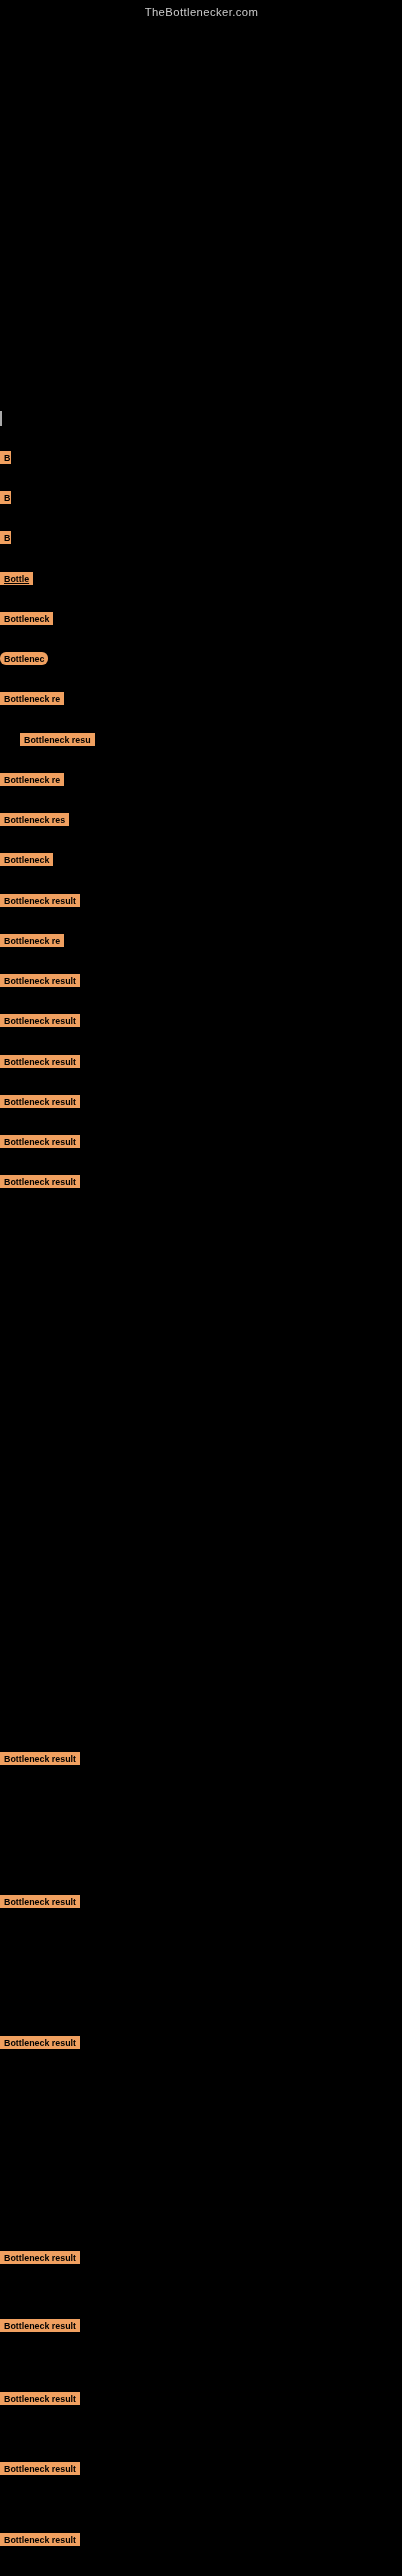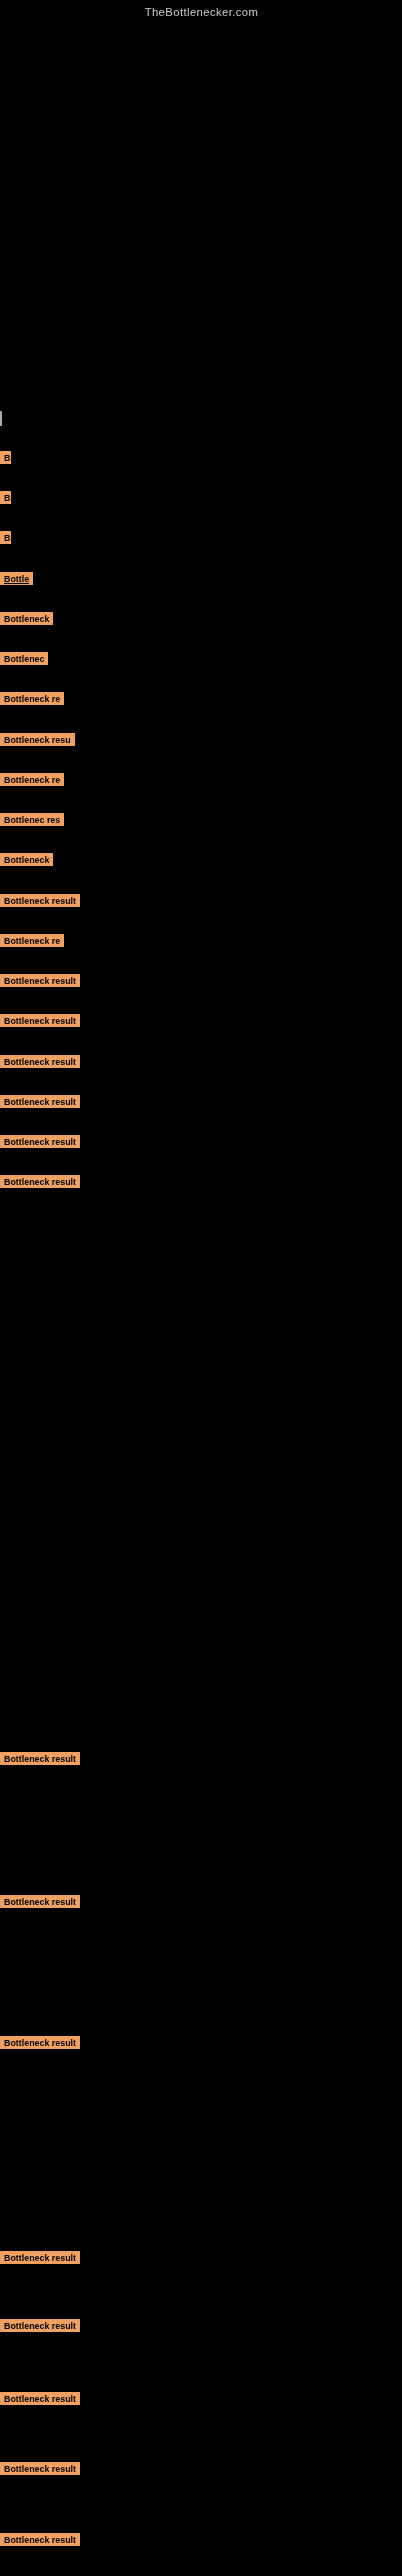--- a/index.html
+++ b/index.html
@@ -42,25 +42,25 @@
 
 <div class="site-title">TheBottlenecker.com</div>
 
 <div class="cursor-line" style="top: 411px;"></div>
 
 <div class="bottleneck-label" style="top: 451px; max-width: 11.3px; overflow: hidden;">B</div>
 <div class="bottleneck-label" style="top: 491px; max-width: 11.3px; overflow: hidden;">B</div>
 <div class="bottleneck-label" style="top: 531px; max-width: 11.3px; overflow: hidden;">B</div>
 <div class="bottleneck-label" style="top: 572px; max-width: 40px; overflow: hidden; text-decoration: underline;">Bottle</div>
 <div class="bottleneck-label" style="top: 612px; max-width: 64px; overflow: hidden;">Bottleneck</div>
-<div class="bottleneck-label" style="top: 652px; max-width: 59px; overflow: hidden;">Bottlenec</div>
+<div class="bottleneck-label" style="top: 652px; max-width: 59px; overflow: hidden; border-radius: 6px;">Bottlenec</div>
 <div class="bottleneck-label" style="top: 692px; max-width: 81px; overflow: hidden;">Bottleneck re</div>
-<div class="bottleneck-label" style="top: 733px; max-width: 93px; overflow: hidden;">Bottleneck resu</div>
+<div class="bottleneck-label" style="top: 733px; max-width: 93px; overflow: hidden; margin-left: 20px;">Bottleneck resu</div>
 <div class="bottleneck-label" style="top: 773px; max-width: 81px; overflow: hidden;">Bottleneck re</div>
-<div class="bottleneck-label" style="top: 813px; max-width: 86px; overflow: hidden;">Bottlenec res</div>
+<div class="bottleneck-label" style="top: 813px; max-width: 86px; overflow: hidden;">Bottleneck res</div>
 <div class="bottleneck-label" style="top: 853px; max-width: 64px; overflow: hidden;">Bottleneck</div>
 <div class="bottleneck-label" style="top: 894px; max-width: 105px; overflow: hidden;">Bottleneck result</div>
 <div class="bottleneck-label" style="top: 934px; max-width: 81px; overflow: hidden;">Bottleneck re</div>
 <div class="bottleneck-label" style="top: 974px; max-width: 105px; overflow: hidden;">Bottleneck result</div>
 <div class="bottleneck-label" style="top: 1014px; max-width: 105px; overflow: hidden;">Bottleneck result</div>
 <div class="bottleneck-label" style="top: 1055px; max-width: 105px; overflow: hidden;">Bottleneck result</div>
 <div class="bottleneck-label" style="top: 1095px; max-width: 105px; overflow: hidden;">Bottleneck result</div>
 <div class="bottleneck-label" style="top: 1135px; max-width: 105px; overflow: hidden;">Bottleneck result</div>
 <div class="bottleneck-label" style="top: 1175px; max-width: 105px; overflow: hidden;">Bottleneck result</div>
 <div class="bottleneck-label" style="top: 1752px; max-width: 105px; overflow: hidden;">Bottleneck result</div>

